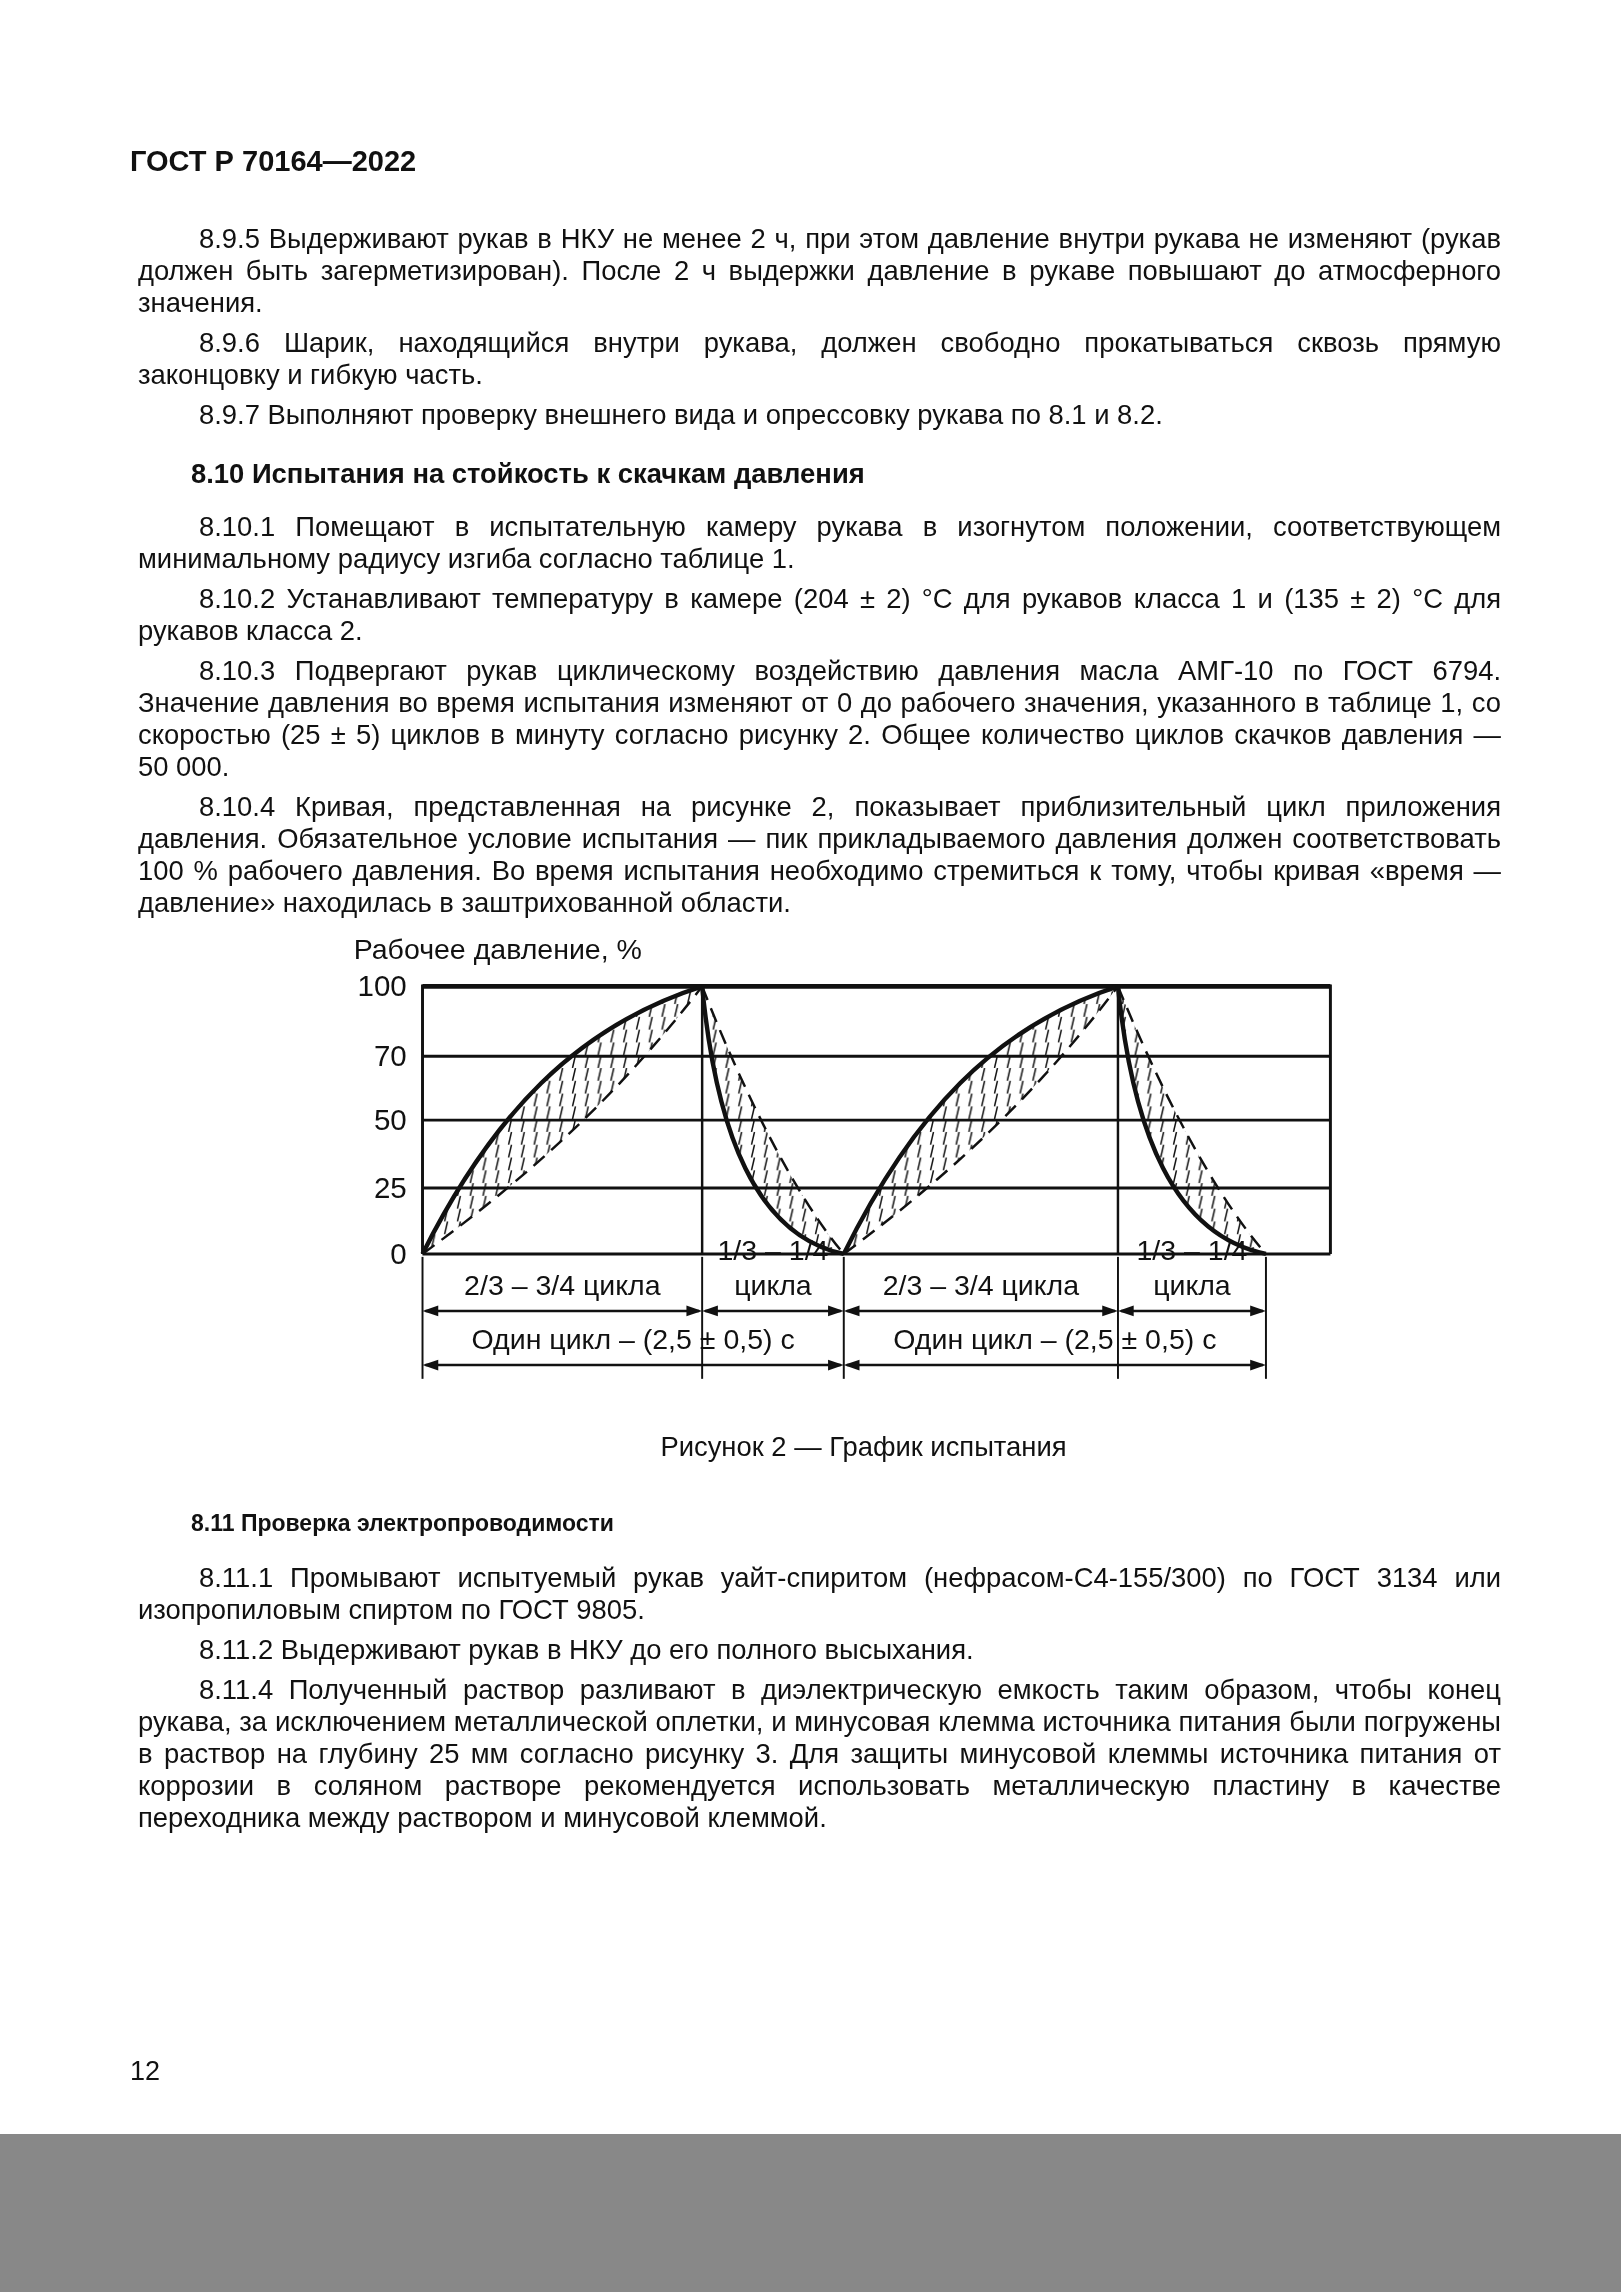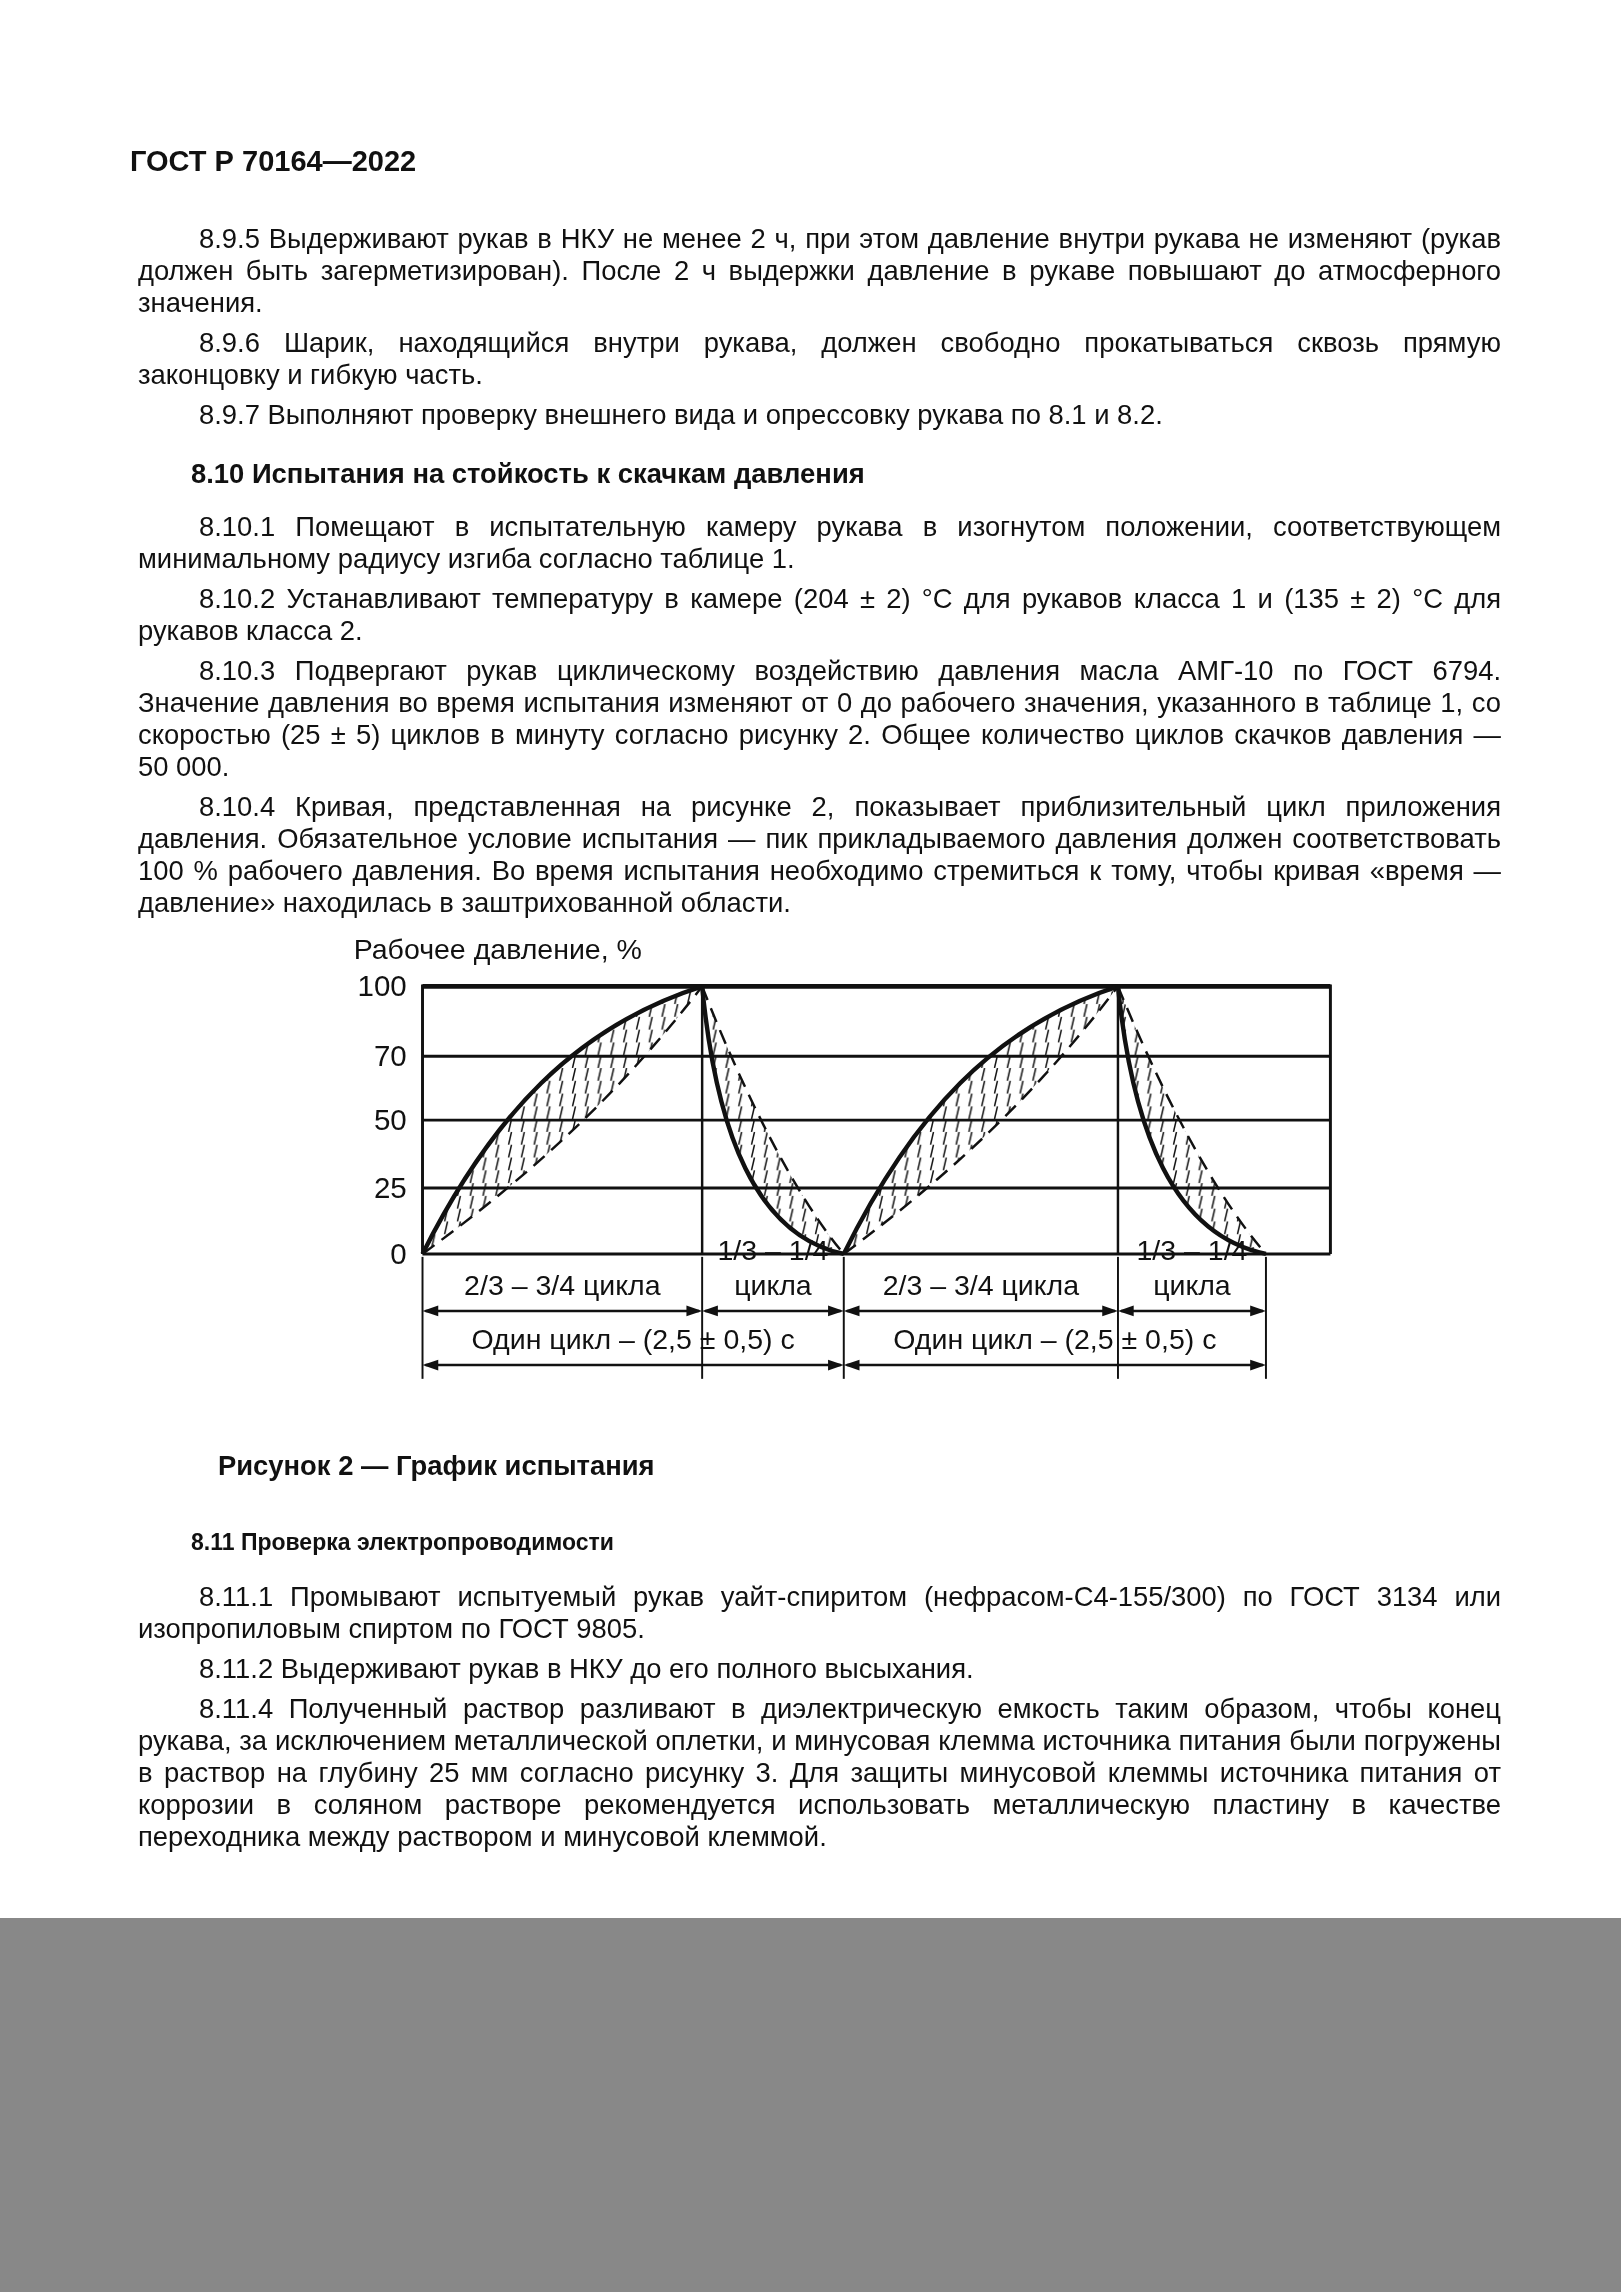--- a/index.html
+++ b/index.html
@@ -1,19 +1,19 @@
 <!DOCTYPE html>
 <html lang="ru"><head>
 <meta charset="utf-8">
 <style>
   html,body{margin:0;padding:0;background:#888;}
   .page{
     position:relative;
     width:1621px;
-    height:1918px;
+    height:2134px;
     margin:0 auto;
     background:#ffffff;
     font-family:"Liberation Sans", sans-serif;
     color:#111;
     overflow:hidden;
   }
   .content{
     padding:145px 112px 0 130px;
   }
   .doc-header{
@@ -47,23 +47,23 @@
     margin:8px 0 0 143px;
     width:1082px;
   }
   .figure-wrap svg text{
     font-family:"Liberation Sans", sans-serif;
     fill:#111;
   }
   .fig-caption{
     font-size:27.4px;
     line-height:31px;
-    margin:56px 0 0 88px;
+    text-align:center;
+    margin:37px 0 0 88px;
     text-indent:0;
-    font-weight:bold;
   }
   .page-number{
     position:absolute;
     left:130px;
     top:2056px;
     font-size:27px;
   }
 </style>
 </head>
 <body>

